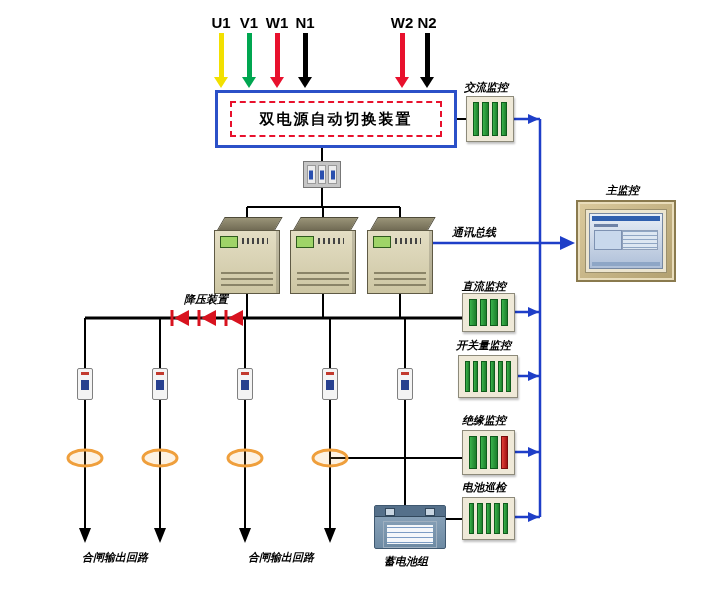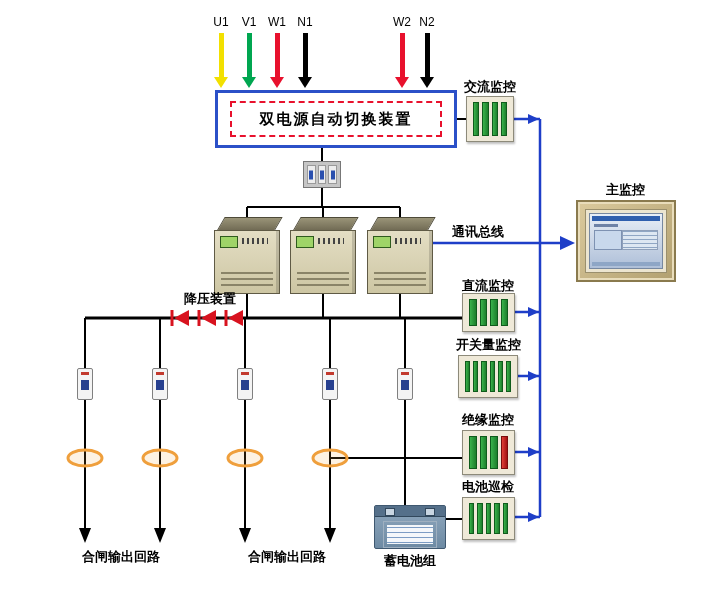--- a/index.html
+++ b/index.html
@@ -8,25 +8,25 @@
   svg.wires{position:absolute;left:0;top:0;width:702px;height:590px;}
   svg .w{stroke:var(--line,#000);stroke-width:2;fill:none;}
   svg .w3{stroke-width:3;}
   svg .b{stroke:var(--blue,#1e3ec8);stroke-width:2.5;fill:none;}
   svg .ah-k{fill:var(--line,#000);stroke:none;}
   svg .ah-b{fill:var(--blue,#1e3ec8);stroke:none;}
   svg .di{fill:var(--diode,#d8131f);stroke:none;}
   svg .di-b{stroke:var(--diode,#d8131f);stroke-width:3;}
   svg .ct{fill:rgba(240,160,60,.14);stroke:var(--ct,#ef9f3c);stroke-width:3;}
 
-  .lbl{position:absolute;font-size:13px;font-weight:bold;white-space:nowrap;line-height:16px;}
+  .lbl{position:absolute;font-size:11px;font-weight:bold;white-space:nowrap;line-height:16px;font-style:italic;}
 
   
   .phase{position:absolute;top:14px;width:30px;text-align:center;}
-  .phase .plab{display:block;font-size:12px;font-weight:normal;line-height:17px;text-align:center;}
+  .phase .plab{display:block;font-size:15px;font-weight:bold;line-height:17px;text-align:center;}
   .phase .shaft{width:5px;height:44px;margin:2px auto 0;background:var(--c,#000);}
   .phase .head{width:0;height:0;margin:0 auto;border-left:7px solid transparent;
                border-right:7px solid transparent;border-top:11px solid var(--c,#000);}
 
   
   .transfer-box{position:absolute;left:215px;top:90px;width:242px;height:58px;
                 border:3px solid var(--boxblue,#2b50c8);box-sizing:border-box;background:#fff;}
   .transfer-inner{position:absolute;inset:8px 12px;border:2px dashed var(--boxred,#e8112d);
                   display:flex;align-items:center;justify-content:center;}
   .transfer-label{font-size:15px;font-weight:bold;letter-spacing:2px;}

